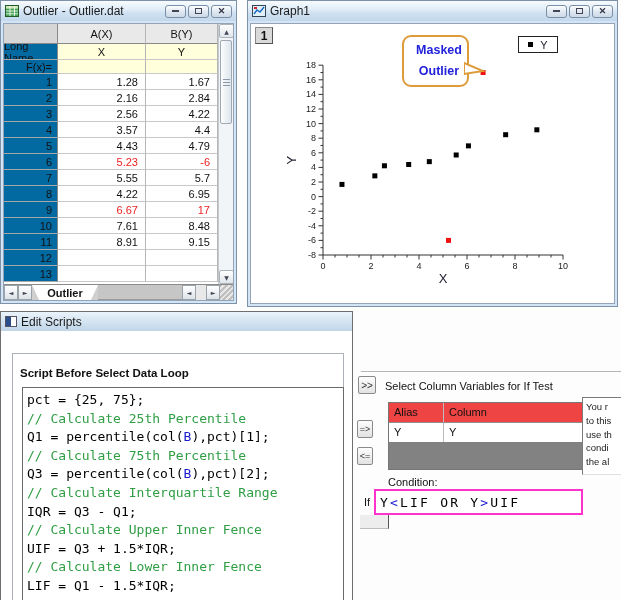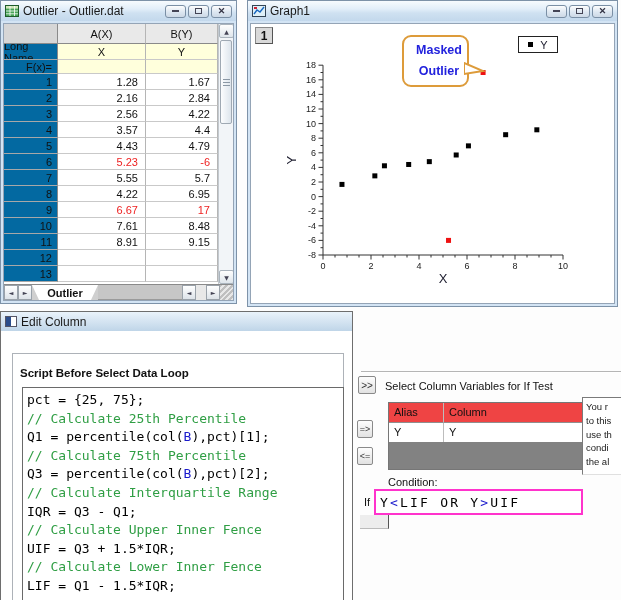--- a/index.html
+++ b/index.html
@@ -392,21 +392,21 @@
       </div>
       <svg class="callout-tail" width="22" height="16">
         <polygon points="0,2 19,10 0,13" fill="#fff" stroke="#dd9b3a" stroke-width="2"></polygon>
       </svg>
     </div>
   </div>
 
   <div class="win" id="win-scripts">
     <div class="titlebar">
       <span class="scripts-icon"></span>
-      <span class="title-text">Edit Column</span>
+      <span class="title-text">Edit Scripts</span>
     </div>
     <div class="scripts-body">
       <div class="groupbox"></div>
       <div class="group-label">Script Before Select Data Loop</div>
       <div class="codebox" id="codebox"><div class="code-line"><span class="seg-k">pct = {25, 75};</span></div><div class="code-line"><span class="seg-g">// Calculate 25th Percentile</span></div><div class="code-line"><span class="seg-k">Q1 = percentile(col(</span><span class="seg-b">B</span><span class="seg-k">),pct)[1];</span></div><div class="code-line"><span class="seg-g">// Calculate 75th Percentile</span></div><div class="code-line"><span class="seg-k">Q3 = percentile(col(</span><span class="seg-b">B</span><span class="seg-k">),pct)[2];</span></div><div class="code-line"><span class="seg-g">// Calculate Interquartile Range</span></div><div class="code-line"><span class="seg-k">IQR = Q3 - Q1;</span></div><div class="code-line"><span class="seg-g">// Calculate Upper Inner Fence</span></div><div class="code-line"><span class="seg-k">UIF = Q3 + 1.5*IQR;</span></div><div class="code-line"><span class="seg-g">// Calculate Lower Inner Fence</span></div><div class="code-line"><span class="seg-k">LIF = Q1 - 1.5*IQR;</span></div></div>
     </div>
   </div>
 
   <div id="panel-select">
     <div class="panel-divider"></div>

